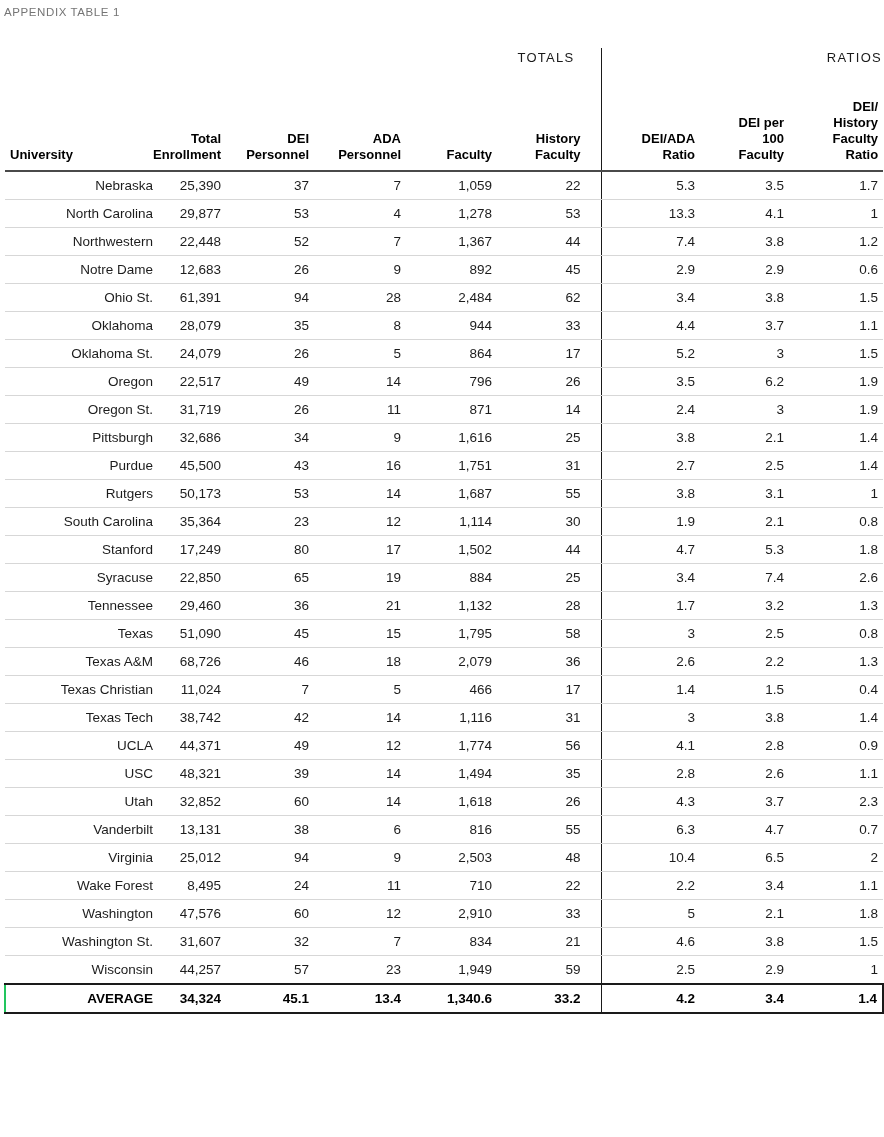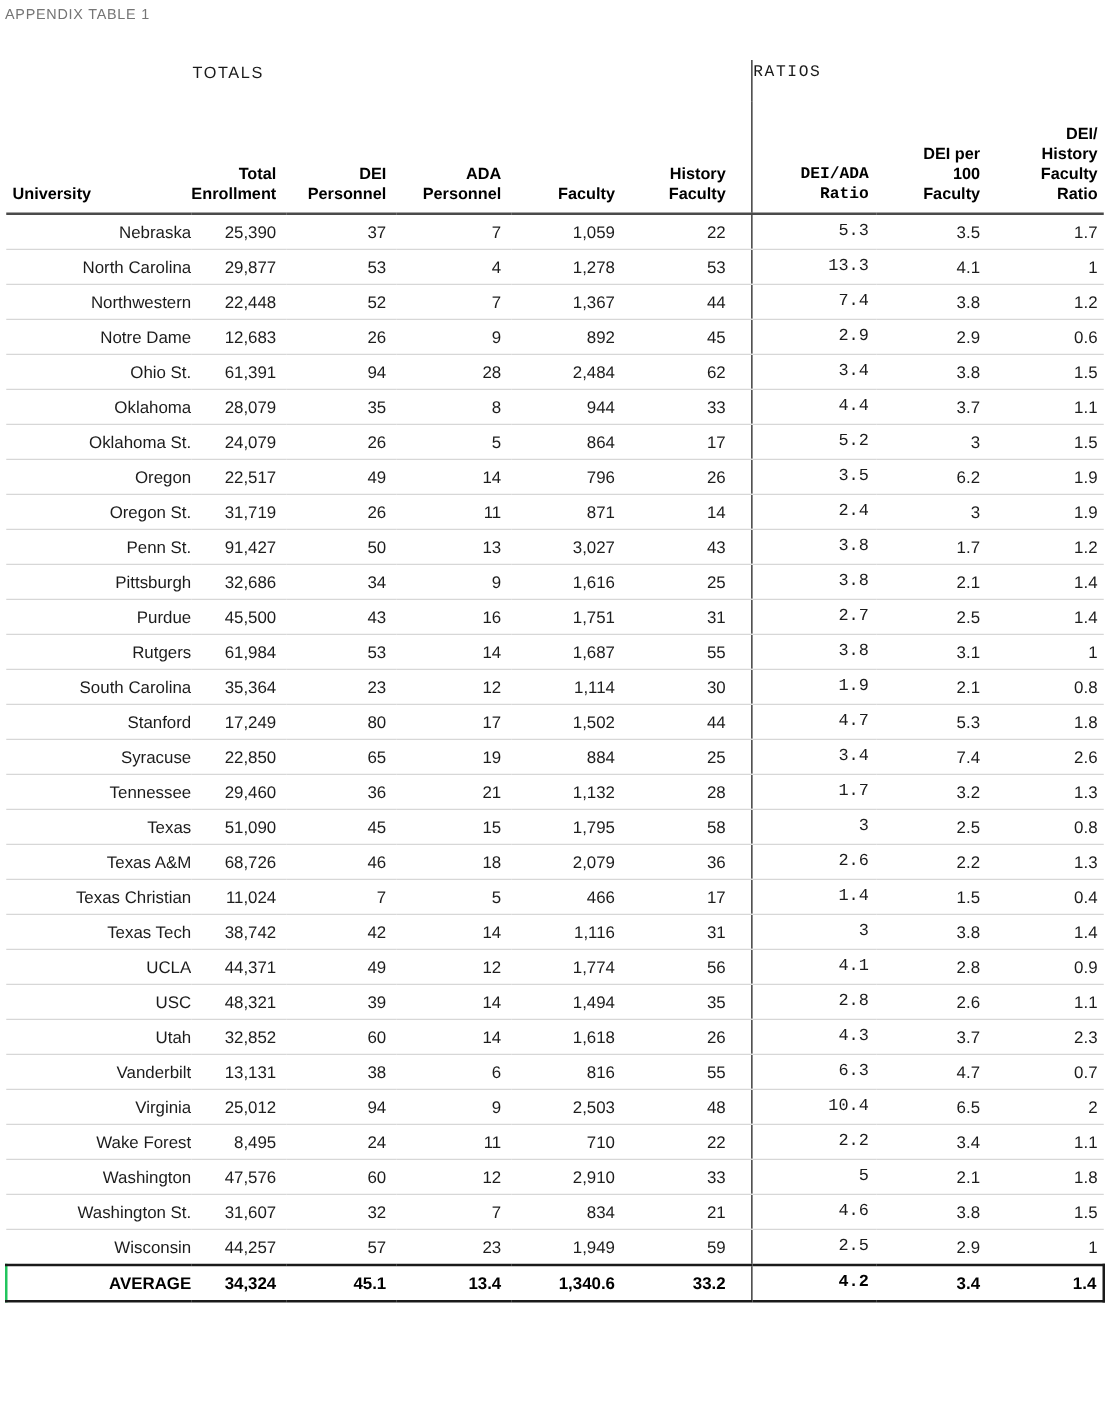--- a/index.html
+++ b/index.html
@@ -36,24 +36,24 @@
   }
   
   tr.group-row th{
     height:30px;
     vertical-align:top;
     padding-top:2px;
     font-weight:400;
     font-size:13px;
     letter-spacing:1.3px;
     color:#1a1a1a;
-    text-align:left;
+    text-align:right;
   }
   tr.group-row th.gh-totals{padding-right:26px;}
-  .vdiv{border-left:1px solid #1a1a1a;font-family:Liberation Mono, monospace;}
+  .vdiv{border-left:1px solid #1a1a1a;}
 
   
   tr.cols-row{border-bottom:2px solid #4a4a4a;}
   tr.cols-row th{
     height:82px;
     vertical-align:bottom;
     padding:0 8px 7px 0;
     font-size:13px;
     font-weight:700;
     line-height:16px;
@@ -234,31 +234,20 @@
           <td>31,719</td>
           <td>26</td>
           <td>11</td>
           <td>871</td>
           <td>14</td>
           <td class="vdiv">2.4</td>
           <td>3</td>
           <td>1.9</td>
         </tr>
         <tr>
-          <td>Penn St.</td>
-          <td>91,427</td>
-          <td>50</td>
-          <td>13</td>
-          <td>3,027</td>
-          <td>43</td>
-          <td class="vdiv">3.8</td>
-          <td>1.7</td>
-          <td>1.2</td>
-        </tr>
-        <tr>
           <td>Pittsburgh</td>
           <td>32,686</td>
           <td>34</td>
           <td>9</td>
           <td>1,616</td>
           <td>25</td>
           <td class="vdiv">3.8</td>
           <td>2.1</td>
           <td>1.4</td>
         </tr>
@@ -268,21 +257,21 @@
           <td>43</td>
           <td>16</td>
           <td>1,751</td>
           <td>31</td>
           <td class="vdiv">2.7</td>
           <td>2.5</td>
           <td>1.4</td>
         </tr>
         <tr>
           <td>Rutgers</td>
-          <td>61,984</td>
+          <td>50,173</td>
           <td>53</td>
           <td>14</td>
           <td>1,687</td>
           <td>55</td>
           <td class="vdiv">3.8</td>
           <td>3.1</td>
           <td>1</td>
         </tr>
         <tr>
           <td>South Carolina</td>

